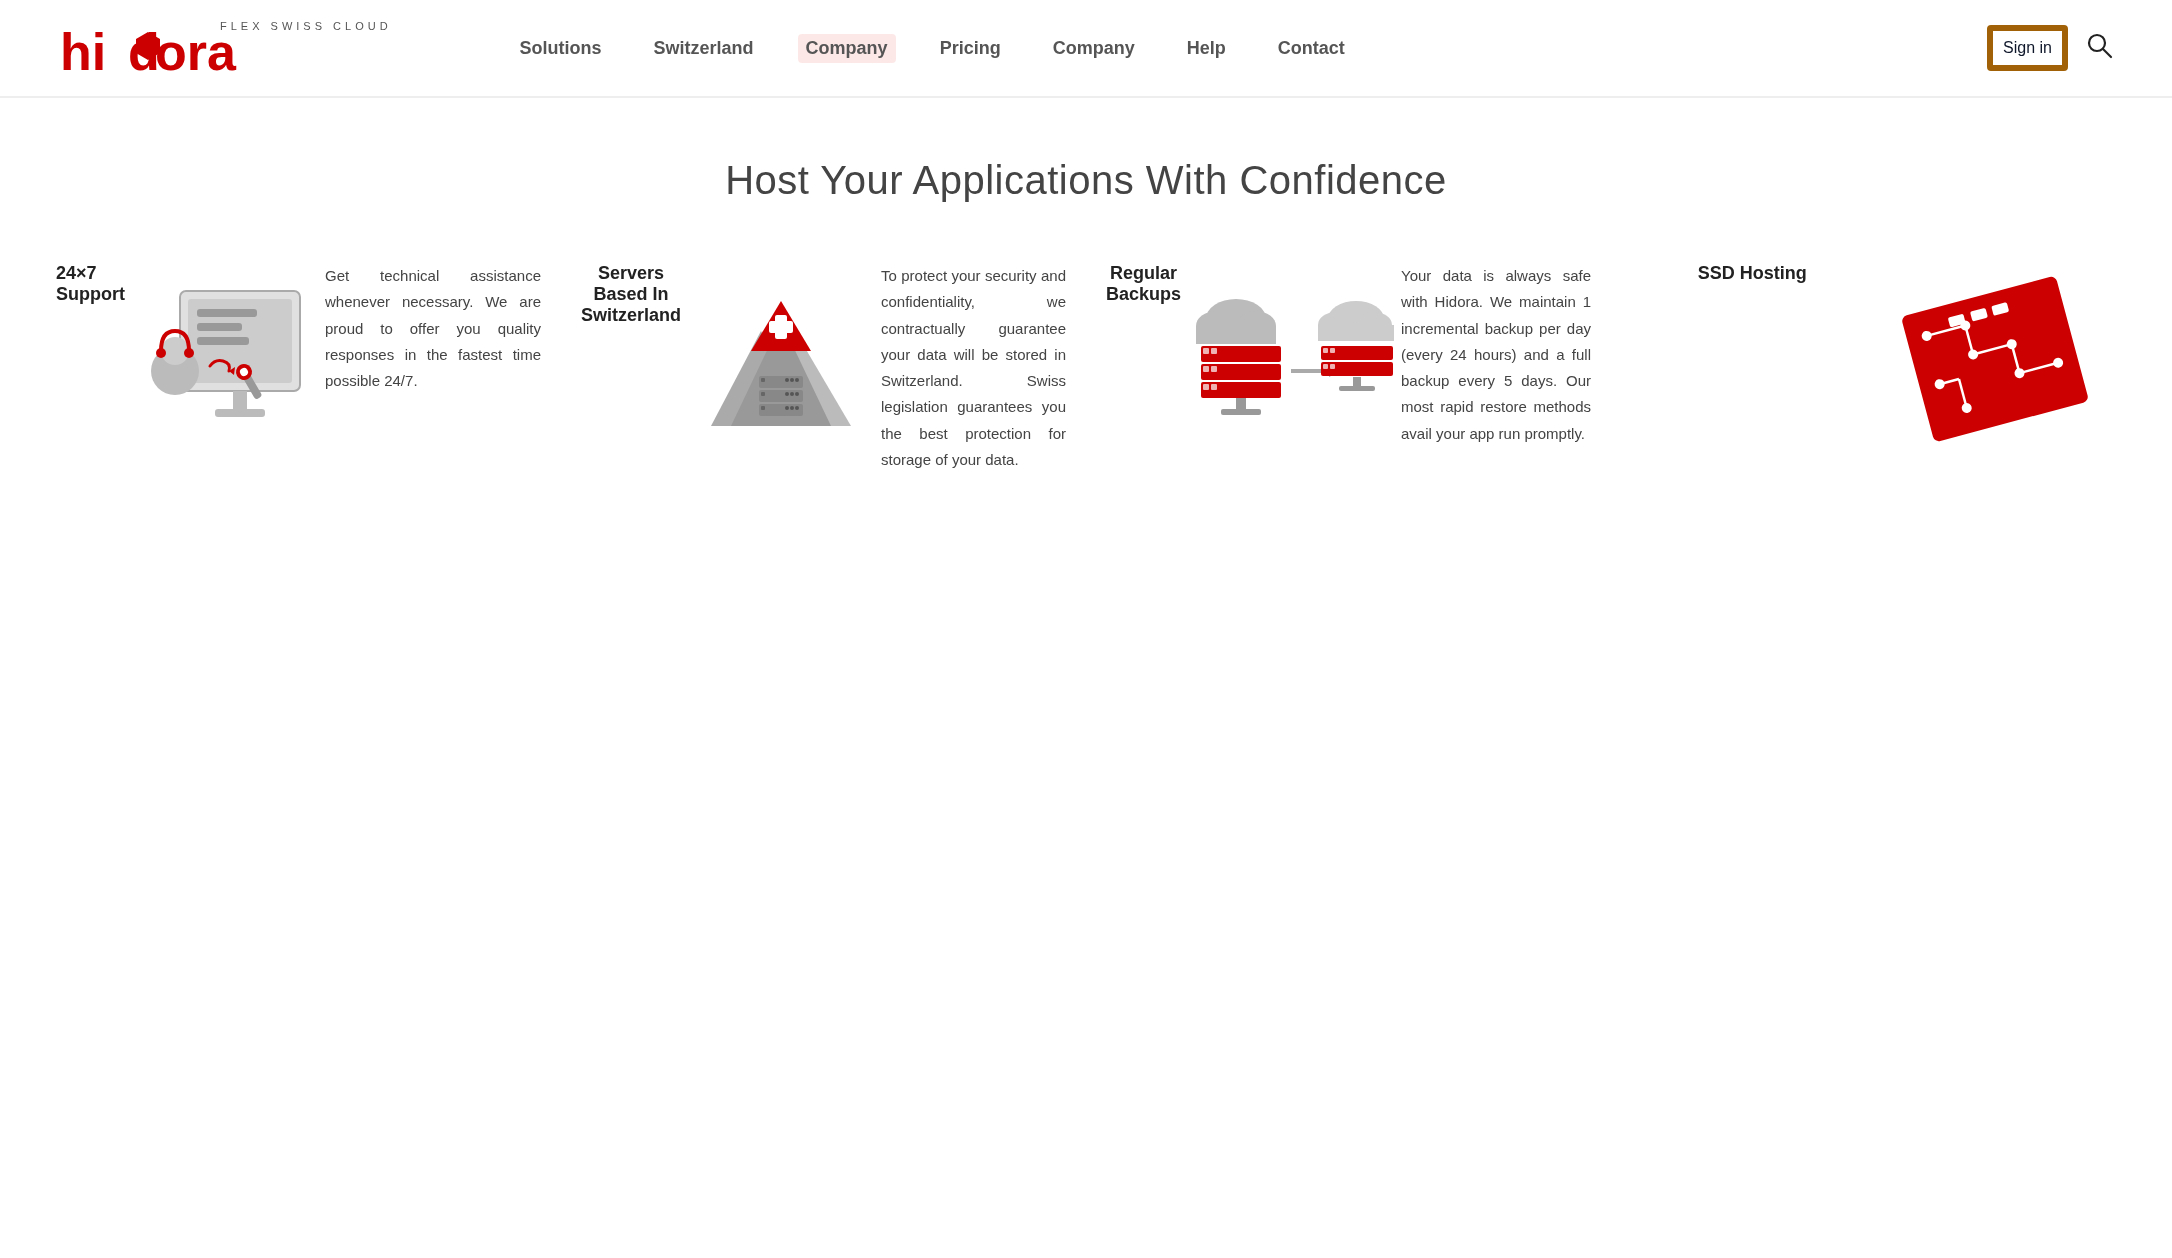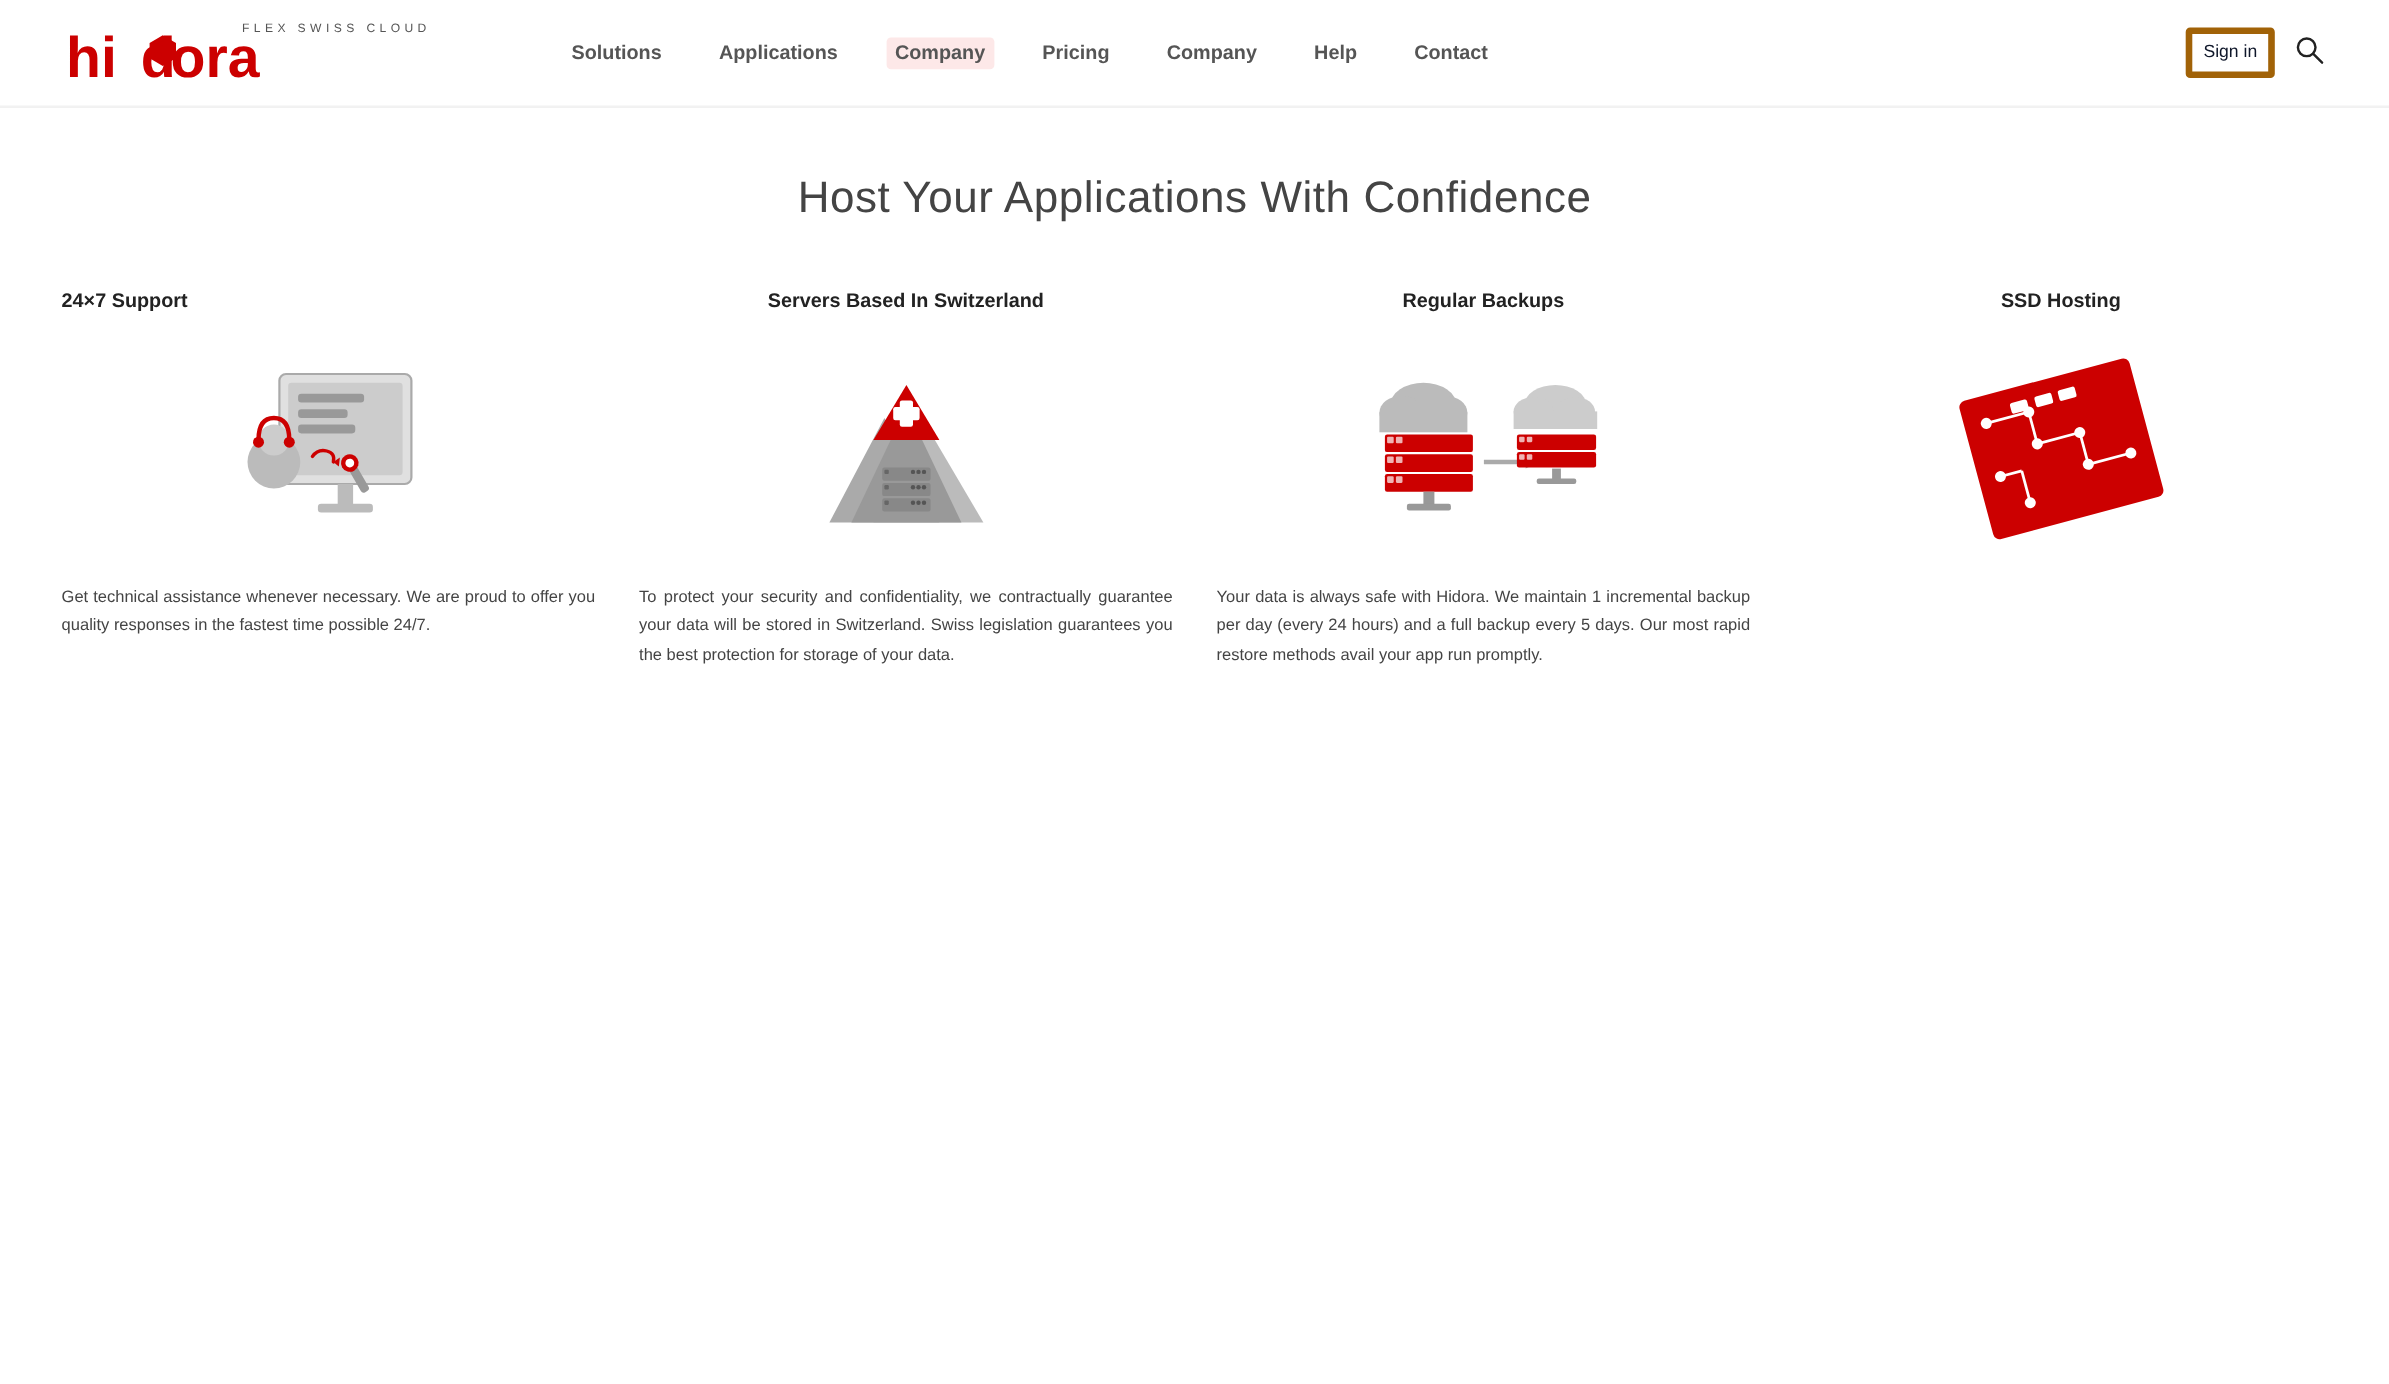--- a/index.html
+++ b/index.html
@@ -79,21 +79,21 @@
     }
 
     
     .features-grid {
       display: grid;
       grid-template-columns: repeat(4, 1fr);
       gap: 40px;
     }
     .feature-card {
       display: flex;
-      flex-direction: column;
+      flex-direction: row;
       align-items: flex-start;
     }
     .feature-title {
       font-size: 18px;
       font-weight: 700;
       color: #222;
       margin-bottom: 28px;
       text-align: left;
     }
     .feature-title.center { text-align: center; width: 100%; }
@@ -141,21 +141,21 @@
         </g>
         <text x="68" y="52" font-family="Arial Black, Arial" font-weight="900" font-size="52" fill="#cc0000">d</text>
         <text x="95" y="52" font-family="Arial Black, Arial" font-weight="900" font-size="52" fill="#cc0000">ora</text>
       </svg>
     </div>
     <div class="logo-tagline">FLEX SWISS CLOUD</div>
   </div>
 
   <nav>
     <a class="nav-item">Solutions</a>
-    <a class="nav-item">Applications</a>
+    <a class="nav-item">Switzerland</a>
     <a class="nav-item active-highlight">Company</a>
     <a class="nav-item">Pricing</a>
     <a class="nav-item">Company</a>
     <a class="nav-item">Help</a>
     <a class="nav-item">Contact</a>
   </nav>
 
   <button class="nav-signin">Sign in</button>
   <button class="nav-search">
     <svg width="26" height="26" viewBox="0 0 26 26">

